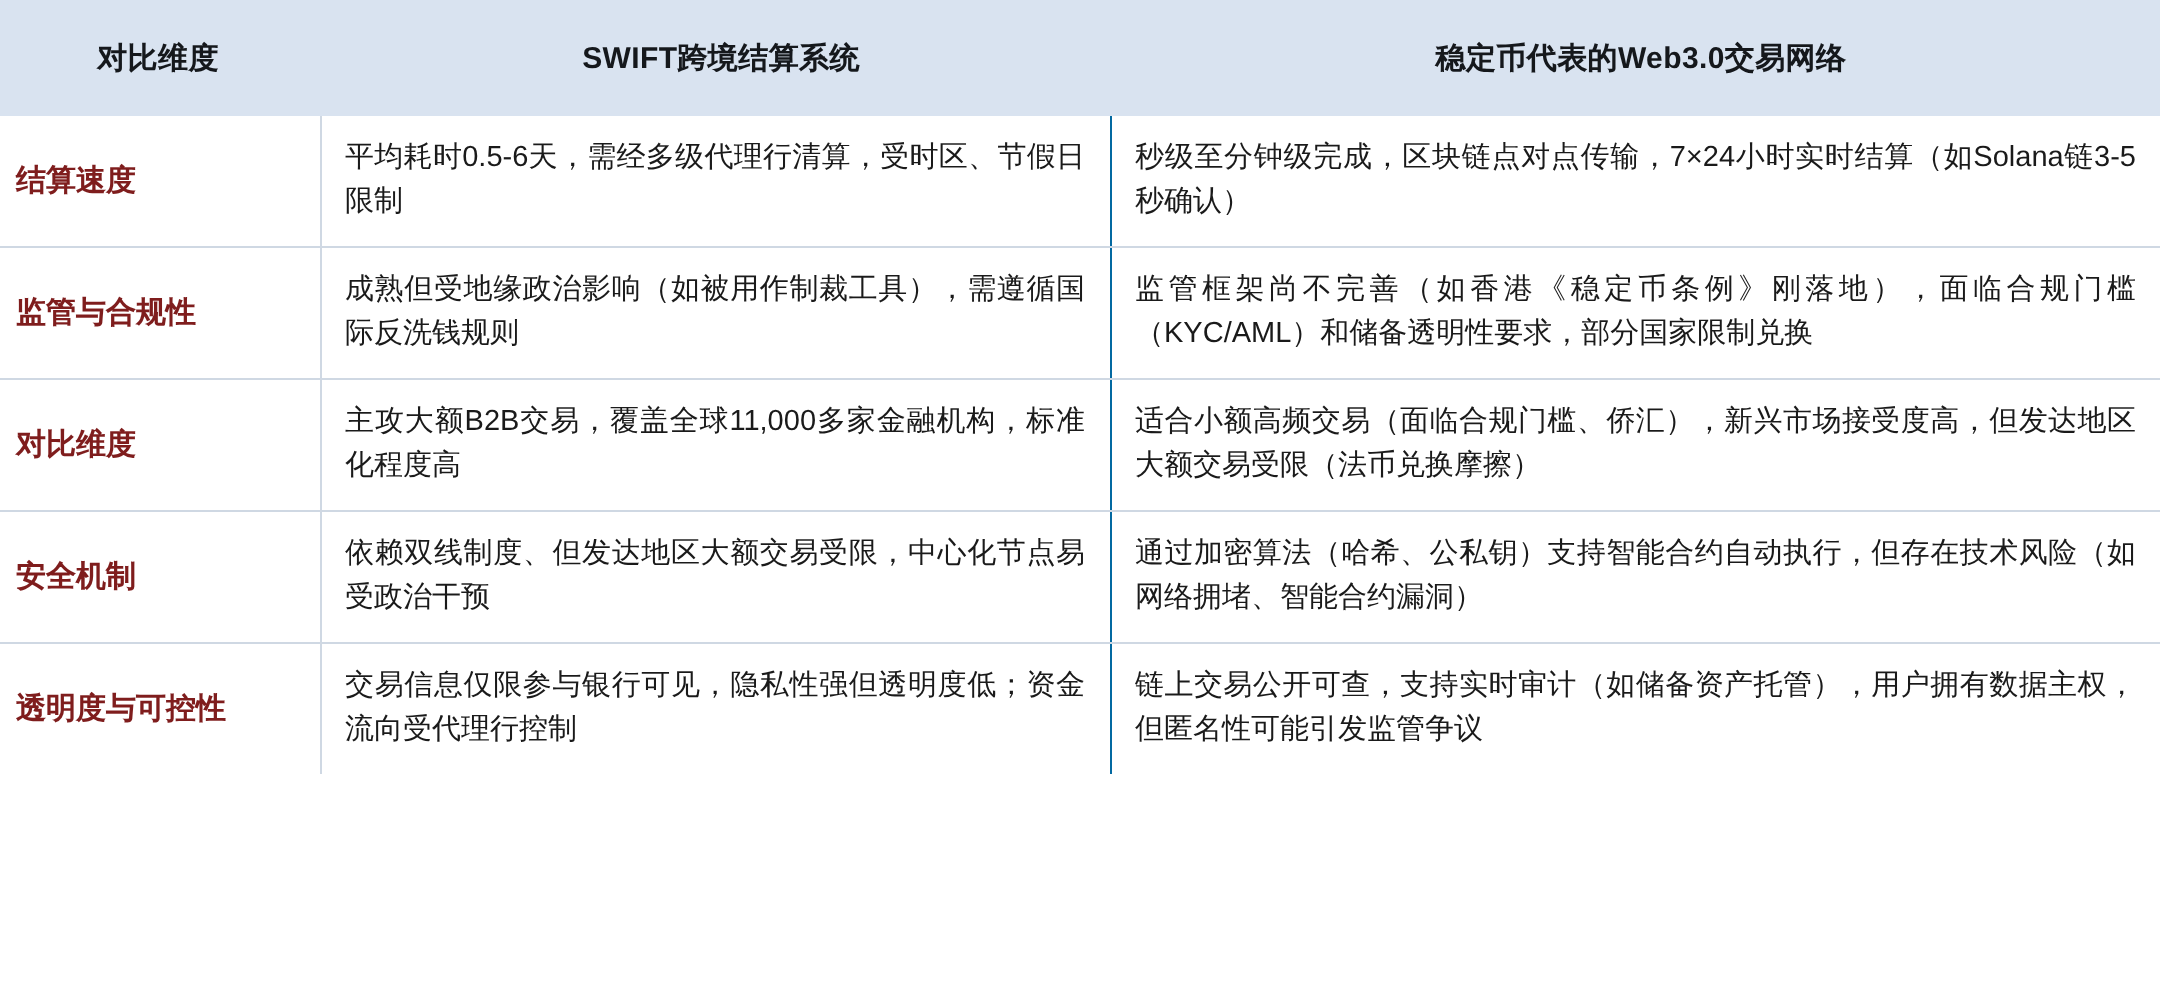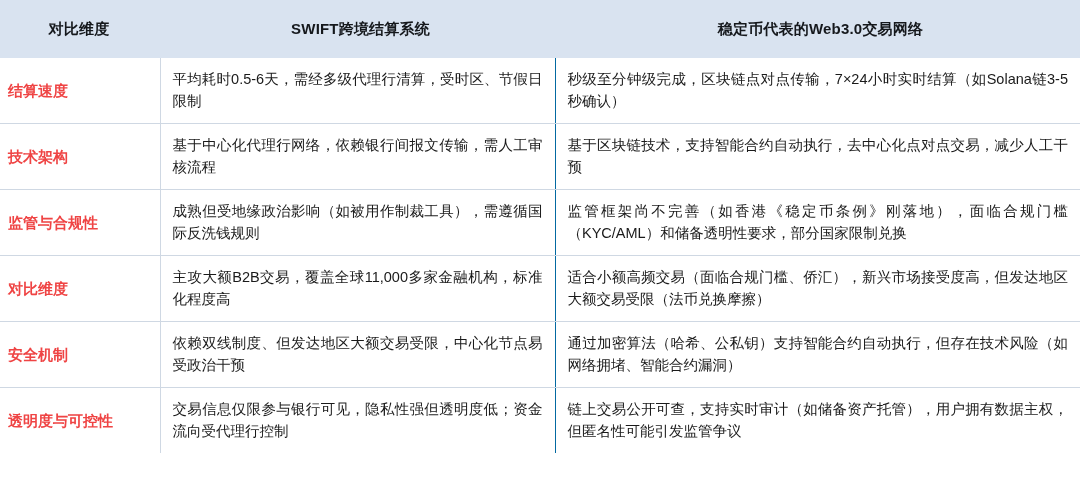--- a/index.html
+++ b/index.html
@@ -45,21 +45,21 @@
     border-bottom: 1px solid #cfd8e3;
     background: #ffffff;
   }
   tbody tr:last-child td {
     border-bottom: none;
   }
   tbody td.dim {
     font-weight: bold;
     font-size: 15px;
     padding-left: 8px;
-    color: #ef4444;
+    color: #7f1d1d;
     border-right: 1px solid #cfd8e3;
     white-space: nowrap;
   }
   tbody td.col-swift {
     border-right: 1px solid #0369a1;
     text-align: justify;
     text-justify: inter-ideograph;
   }
   tbody td.col-web3 {
     text-align: justify;
@@ -89,29 +89,20 @@
     <tr>
       <td class="dim">结算速度</td>
       <td class="col-swift">
           <span class="cell-text">平均耗时0.5-6天，需经多级代理行清算，受时区、节假日限制</span>
         </td>
       <td class="col-web3">
           <span class="cell-text">秒级至分钟级完成，区块链点对点传输，7×24小时实时结算（如Solana链3-5秒确认）</span>
         </td>
     </tr>
     <tr>
-      <td class="dim">技术架构</td>
-      <td class="col-swift">
-          <span class="cell-text">基于中心化代理行网络，依赖银行间报文传输，需人工审核流程</span>
-        </td>
-      <td class="col-web3">
-          <span class="cell-text">基于区块链技术，支持智能合约自动执行，去中心化点对点交易，减少人工干预</span>
-        </td>
-    </tr>
-    <tr>
       <td class="dim">监管与合规性</td>
       <td class="col-swift">
           <span class="cell-text">成熟但受地缘政治影响（如被用作制裁工具），需遵循国际反洗钱规则</span>
         </td>
       <td class="col-web3">
           <span class="cell-text">监管框架尚不完善（如香港《稳定币条例》刚落地），面临合规门槛（KYC/AML）和储备透明性要求，部分国家限制兑换</span>
         </td>
     </tr>
     <tr>
       <td class="dim">对比维度</td>

